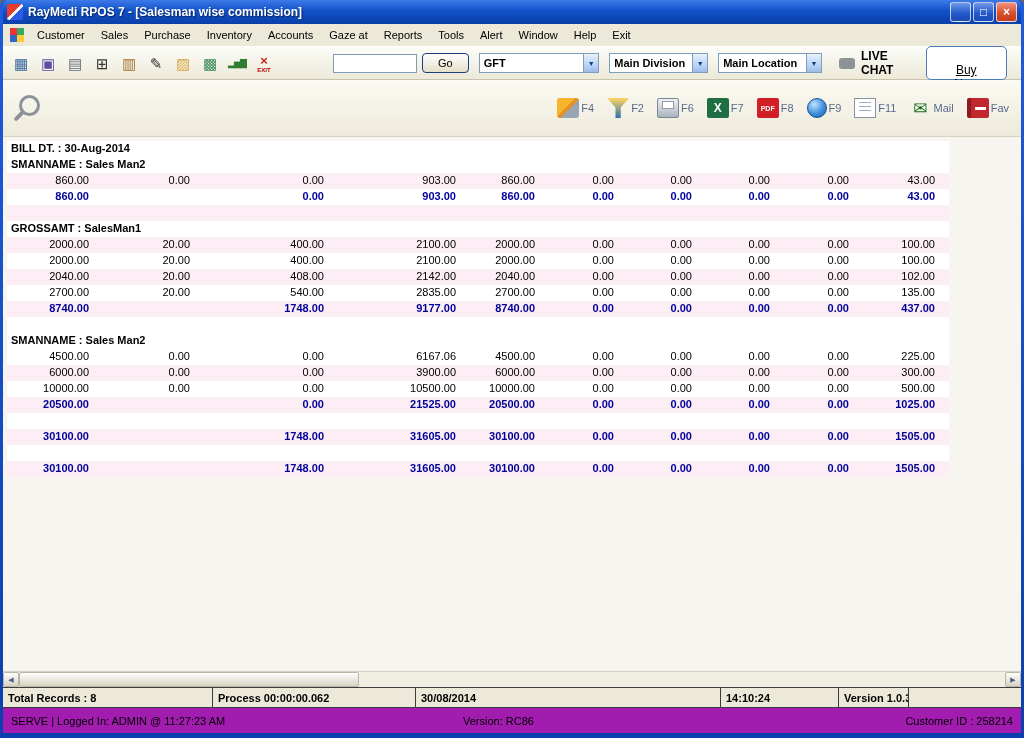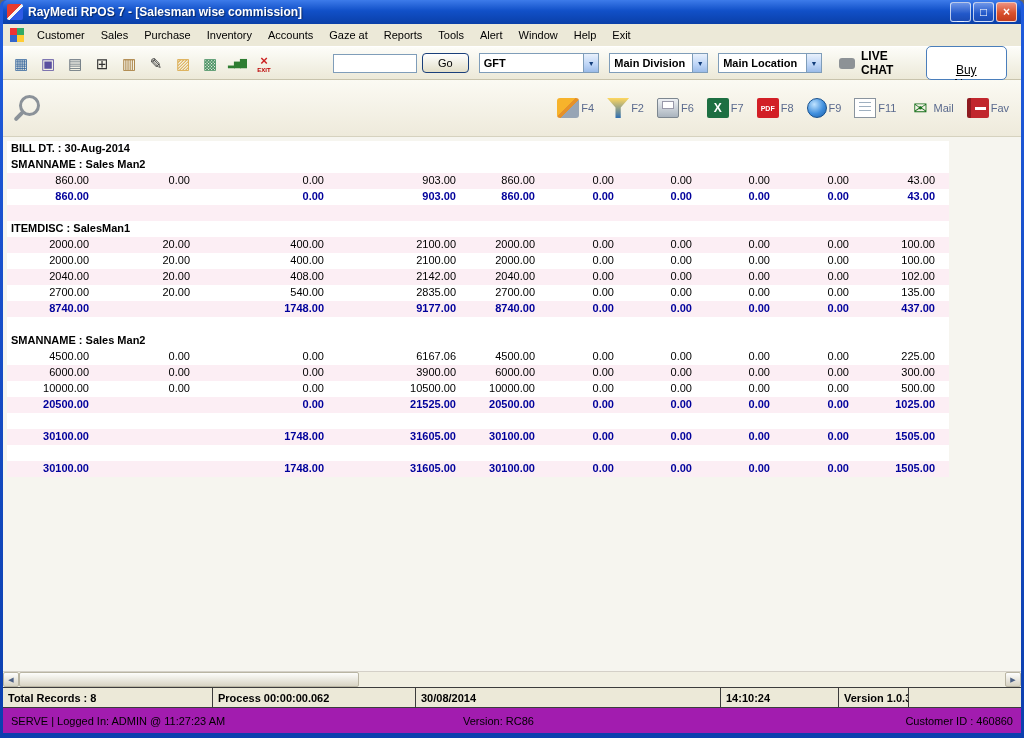--- a/index.html
+++ b/index.html
@@ -335,21 +335,21 @@
             <div class="cell">903.00</div>
             <div class="cell">860.00</div>
             <div class="cell">0.00</div>
             <div class="cell">0.00</div>
             <div class="cell">0.00</div>
             <div class="cell">0.00</div>
             <div class="cell">43.00</div>
           </div>
           <div class="trow grid blank alt"></div>
           <div class="trow grid group">
-            <div class="gcell">ITEMDISC : SalesMan1</div>
+            <div class="gcell">GROSSAMT : SalesMan1</div>
           </div>
           <div class="trow grid data alt">
             <div class="cell">2000.00</div>
             <div class="cell">20.00</div>
             <div class="cell">400.00</div>
             <div class="cell">2100.00</div>
             <div class="cell">2000.00</div>
             <div class="cell">0.00</div>
             <div class="cell">0.00</div>
             <div class="cell">0.00</div>
@@ -498,17 +498,17 @@
     <div class="seg">Total Records : 8</div>
         <div class="seg">Process 00:00:00.062</div>
         <div class="seg">30/08/2014</div>
         <div class="seg">14:10:24</div>
         <div class="seg">Version 1.0.3.5</div>
       </div>
 
     <div class="footer">
       <span class="f-left">SERVE | Logged In: ADMIN  @ 11:27:23 AM</span>
       <span class="f-center">Version: RC86</span>
-      <span class="f-right">Customer ID : 460860</span>
+      <span class="f-right">Customer ID : 258214</span>
     </div>
 
   </div>
 </div>
 
 </body></html>

